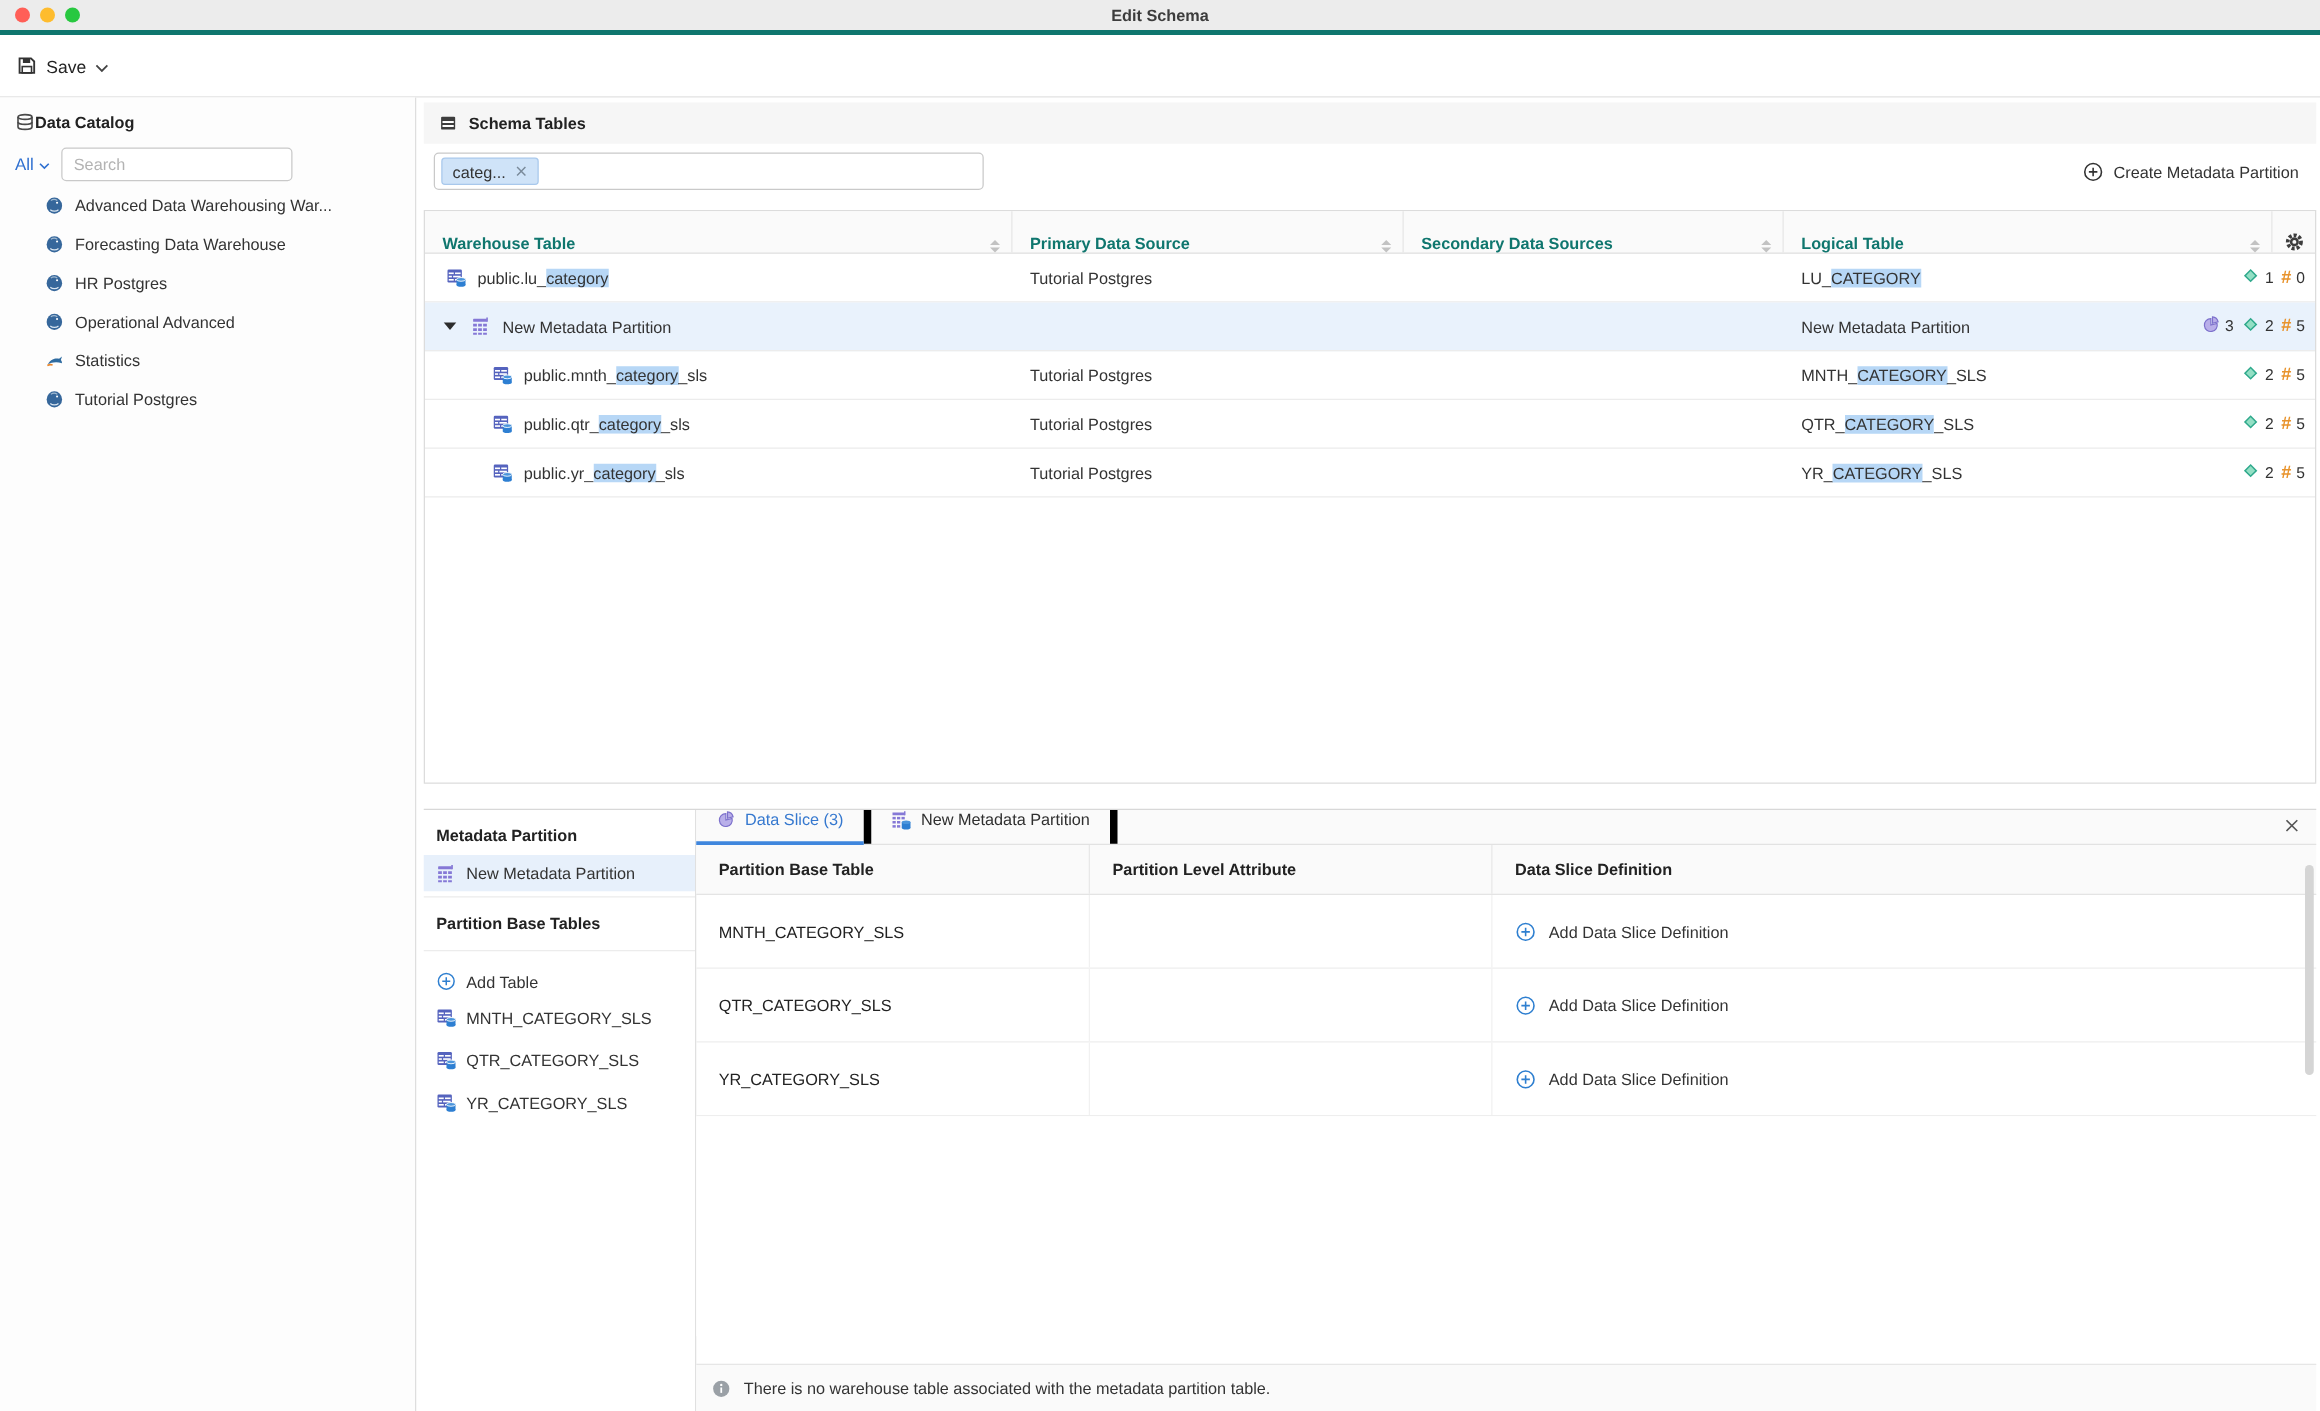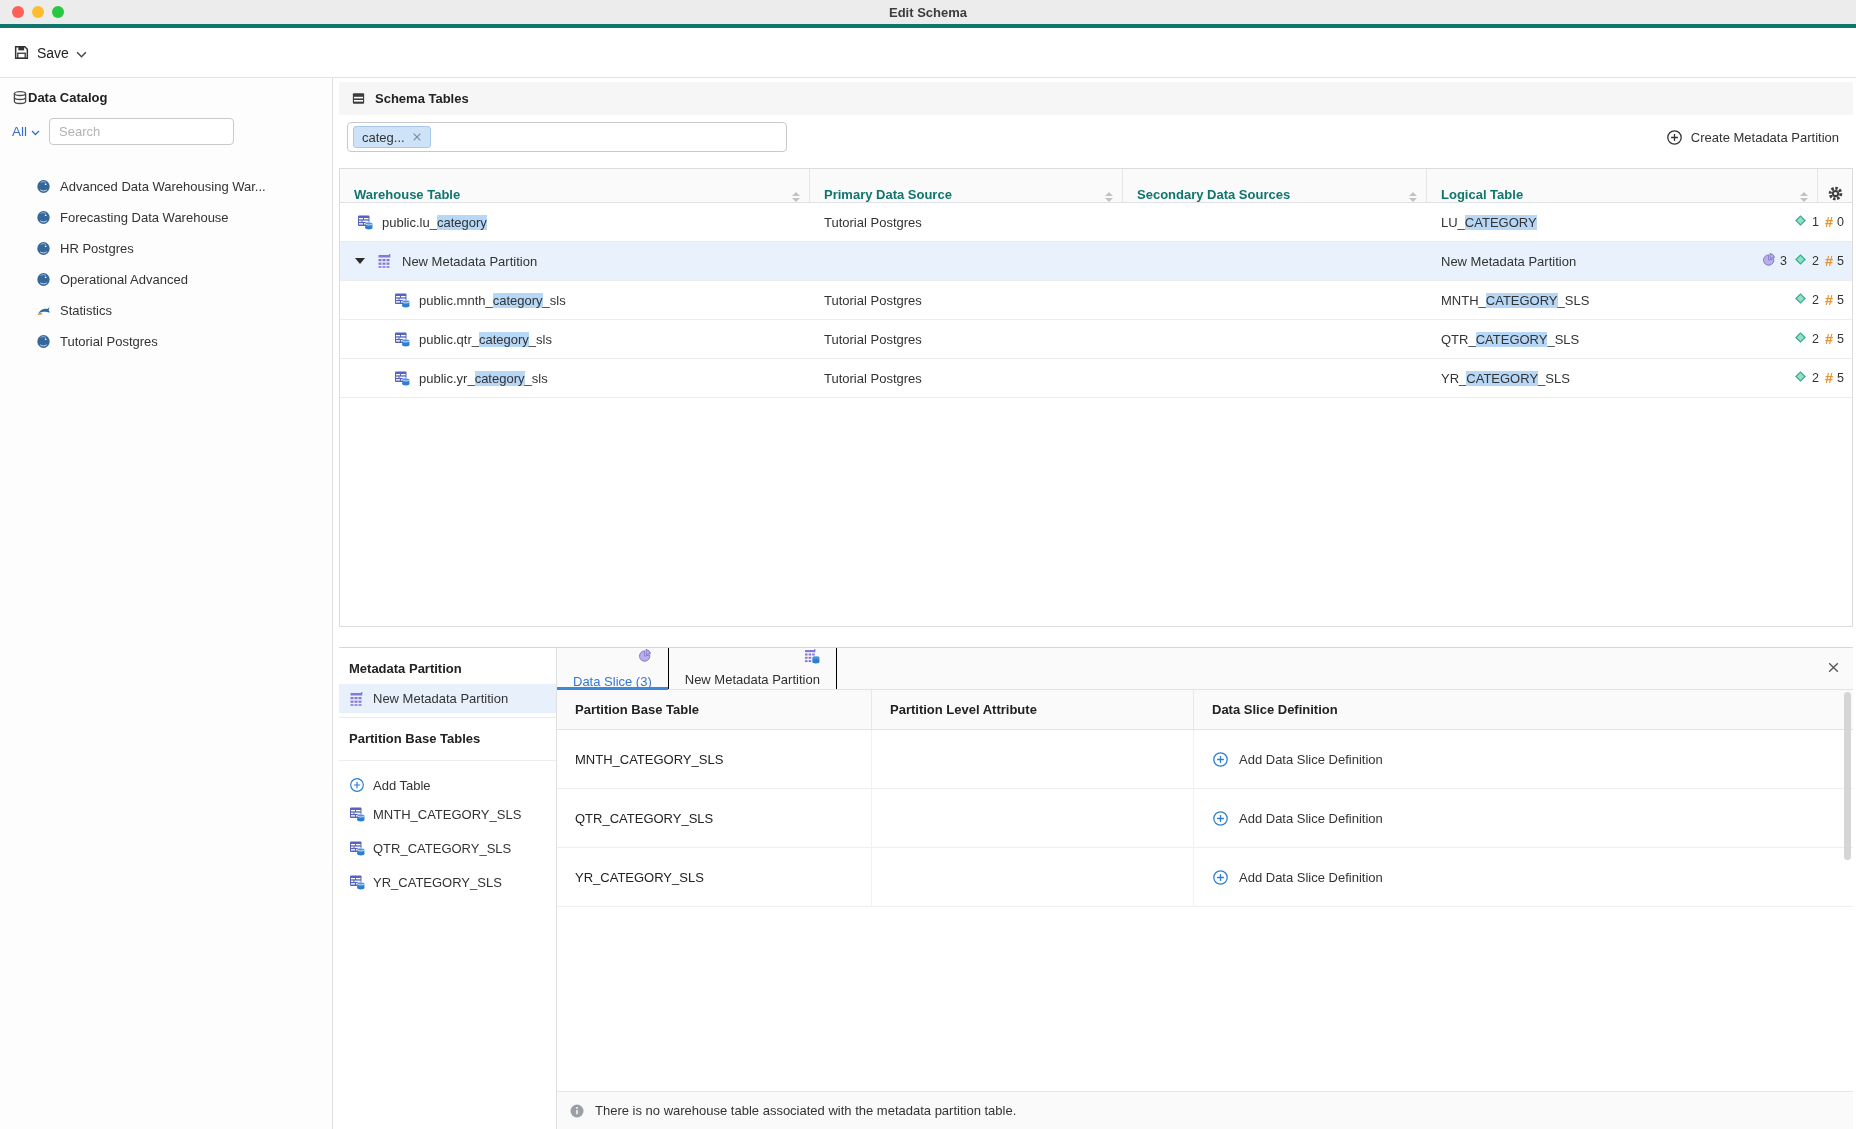--- a/index.html
+++ b/index.html
@@ -20,21 +20,21 @@
 
   .content { flex:1; display:flex; min-height:0; }
 
   
   .sidebar { flex:0 0 333px; border-right:1px solid #dedede; background:#fdfdfd; padding-top:10px; overflow:hidden; }
   .sb-header { display:flex; align-items:flex-start; gap:0; padding:2px 12px 10px; font-weight:bold; color:#222; }
   .sb-filter { display:flex; align-items:center; gap:9px; padding:2px 12px 4px; }
   .all-dd { color:#2e6fd0; display:flex; align-items:center; gap:4px; font-size:13.5px; }
   .sb-search { width:185px; height:27px; border:1px solid #c9c9c9; border-radius:4px; padding:0 9px; font:13px "Liberation Sans",sans-serif; color:#333; background:#fff; outline:none; }
   .sb-search::placeholder { color:#b3b3b3; }
-  .sb-list { margin-top:22px; }
+  .sb-list { margin-top:0; }
   .sb-item { height:31px; display:flex; align-items:center; gap:9px; padding-left:36px; color:#333; white-space:nowrap; }
 
   
   .main { flex:1; display:flex; flex-direction:column; min-width:0; padding:2px 3px 0 6px; }
   .schema-header { flex:0 0 33px; margin-top:2px; background:#f6f6f6; display:flex; align-items:center; gap:9px; padding-left:12px; font-weight:bold; color:#222; }
   .filter-row { flex:0 0 auto; display:flex; align-items:center; justify-content:space-between; margin-top:7px; }
   .table-filter { width:440px; height:30px; margin-left:8px; border:1px solid #c9c9c9; border-radius:4px; background:#fff; display:flex; align-items:center; padding:0 5px; }
   .chip { background:#cfe3f8; border:1px solid #a8c8ec; border-radius:3px; height:22px; display:flex; align-items:center; gap:7px; padding:0 8px; color:#333; }
   .chip-x { display:flex; align-items:center; }
   .create-btn { display:flex; align-items:center; gap:8px; color:#333; padding-right:14px; }
@@ -69,21 +69,21 @@
   .ps-heading { font-weight:bold; color:#222; padding:13px 0 8px 10px; }
   .ps-item { height:29px; display:flex; align-items:center; gap:8px; padding-left:10px; }
   .ps-item.selected { background:#e7f0fb; }
   .ps-sep { border-bottom:1px solid #ececec; margin-top:4px; }
   .ps-sep2 { border-bottom:1px solid #ececec; margin-top:6px; }
   .add-table { display:flex; align-items:center; gap:8px; padding:16px 0 4px 10px; color:#333; }
   .base-item { height:34px; display:flex; align-items:center; gap:8px; padding-left:10px; }
 
   .slice-area { flex:1; display:flex; flex-direction:column; min-width:0; position:relative; }
   .tabbar { flex:0 0 28px; background:#fafafa; border-bottom:1px solid #e2e2e2; display:flex; align-items:stretch; }
-  .tab { display:flex; align-items:flex-end; gap:8px; padding:0 16px; border-right:1px solid #000000; position:relative; color:#2f2f2f;flex-direction:column; }
+  .tab { display:flex; align-items:flex-start; gap:8px; padding:0 16px; border-right:6px solid #000000; position:relative; color:#2f2f2f; }
   .tab.active { color:#3578cf; }
   .tab.active::after { content:""; position:absolute; left:0; right:0; bottom:-1px; height:3px; background:#3f86dd; }
   .tab-close { margin-left:auto; display:flex; align-items:center; padding-right:13px; }
 
   .shead { flex:0 0 40px; display:flex; background:#fafafa; border-bottom:1px solid #e4e4e4; font-weight:bold; color:#222; }
   .sh { display:flex; align-items:center; padding-left:18px; border-right:1px solid #e8e8e8; }
   .sh.c1 { flex:0 0 315px; } .sh.c2 { flex:0 0 322px; } .sh.c3 { flex:1; border-right:none; }
   .srow { flex:0 0 59px; display:flex; border-bottom:1px solid #eee; }
   .sc { display:flex; align-items:center; padding-left:18px; border-right:1px solid #f1f1f1; color:#222; }
   .sc.c1 { flex:0 0 315px; } .sc.c2 { flex:0 0 322px; } .sc.c3 { flex:1; border-right:none; }

